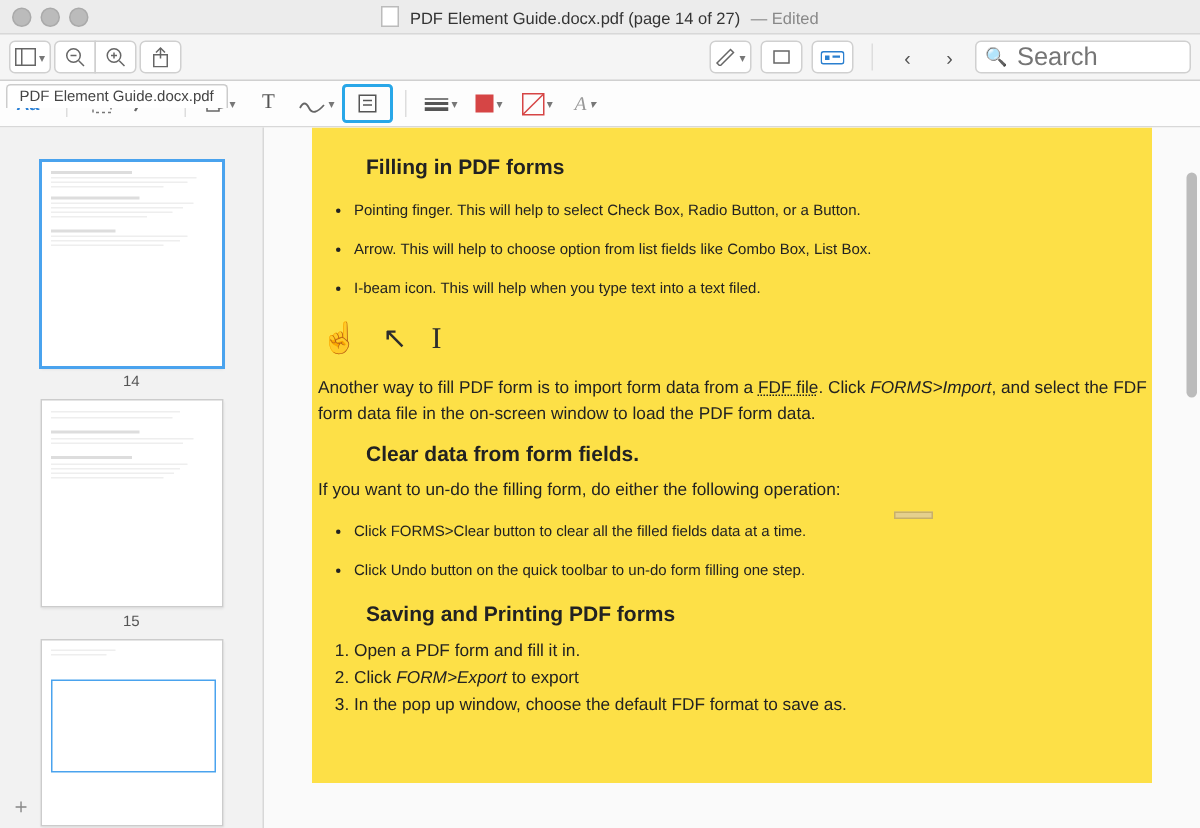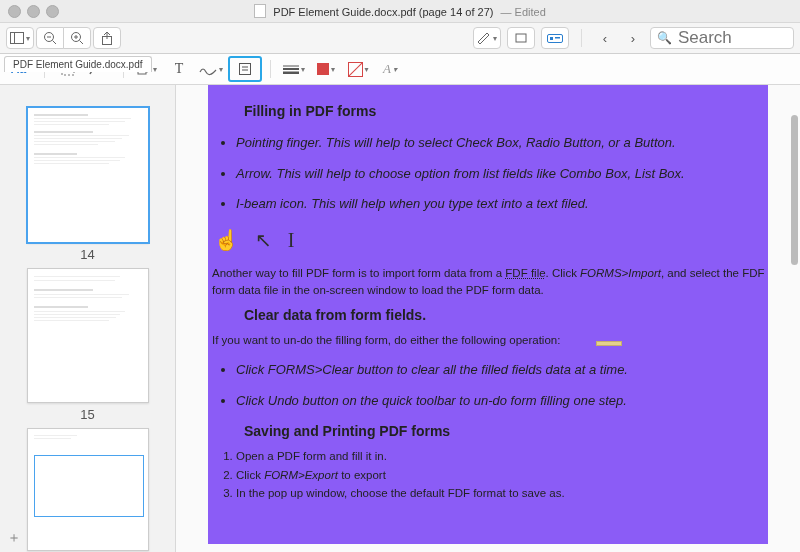--- a/index.html
+++ b/index.html
@@ -43,30 +43,30 @@
   .doc-tab { background:#fff; border:1px solid #ccc; border-bottom:none; border-top-left-radius:3px; border-top-right-radius:3px; padding:2px 8px; font-size:10px; color:#444; margin-left:4px; }
 
   
   .workspace { display:flex; height:calc(552px - 22px - 30px - 30px); }
   .sidebar { width:175px; background:#f2f2f2; border-right:1px solid #d8d8d8; overflow:hidden; padding-top:22px; display:flex; flex-direction:column; align-items:center; }
   .thumb { width:120px; background:#fff; border:1px solid #ccc; box-shadow:0 1px 2px rgba(0,0,0,.1); margin-bottom:4px; position:relative; }
   .thumb.h14 { height:155px; }
   .thumb.h15 { height:155px; }
   .thumb.h16 { height:140px; }
   .thumb.sel { outline:2px solid #4aa3ee; outline-offset:-1px; }
-  .thumb-label { font-size:13px; color:#555; margin-bottom:6px; }
+  .thumb-label { font-size:10px; color:#555; margin-bottom:6px; }
   .thumb16-mini { position:absolute; left:6px; top:26px; width:108px; height:60px; border:1px solid #4aa3ee; }
   .sidebar .plus { position:absolute; left:6px; bottom:6px; width:16px; height:16px; display:flex; align-items:center; justify-content:center; color:#888; font-size:14px; }
 
   .doc-area { flex:1; background:#fafafa; position:relative; overflow:hidden; }
-  .page { background:#8b5cf6; width:560px; margin:0 auto; padding:10px 0 40px 0; font-size:12px; color:#222; line-height:1.5; }
+  .page { background:#fde047; width:560px; margin:0 auto; padding:10px 0 40px 0; font-size:12px; color:#222; line-height:1.5; }
   .page h3 { font-size:14px; font-weight:bold; margin:6px 0 6px 36px; }
   .page p { margin:6px 0 6px 4px; font-size:11.5px; }
   .page ul.disc { list-style:disc; padding-left:28px; margin:2px 0; }
-  .page ul.disc li { font-size:13px; margin:11px 0;font-style:italic; }
+  .page ul.disc li { font-size:10px; margin:11px 0; }
   .page ol { padding-left:28px; margin:2px 0; }
   .page ol li { font-size:11.5px; margin:1px 0; }
   .em { font-style:italic;text-align:right; }
   .cursor-row { display:flex; gap:16px; margin:10px 0 10px 6px; font-size:20px; color:#2d2d2d; }
 
   .sticky-note { position:absolute; left:382px; top:267px; width:164px; height:52px; background:#f3dfa4; border:1px solid #e1c97a; font-size:10px; color:#5a4a1d; }
   .sticky-note .sn-head { height:12px; border-bottom:1px solid #e8d28a; }
   .sticky-note .sn-body { padding:2px 4px; }
   .sn-anchor { position:absolute; left:420px; top:256px; width:24px; height:3px; background:#e5d08d; border:1px solid #c7b06a; }
 

